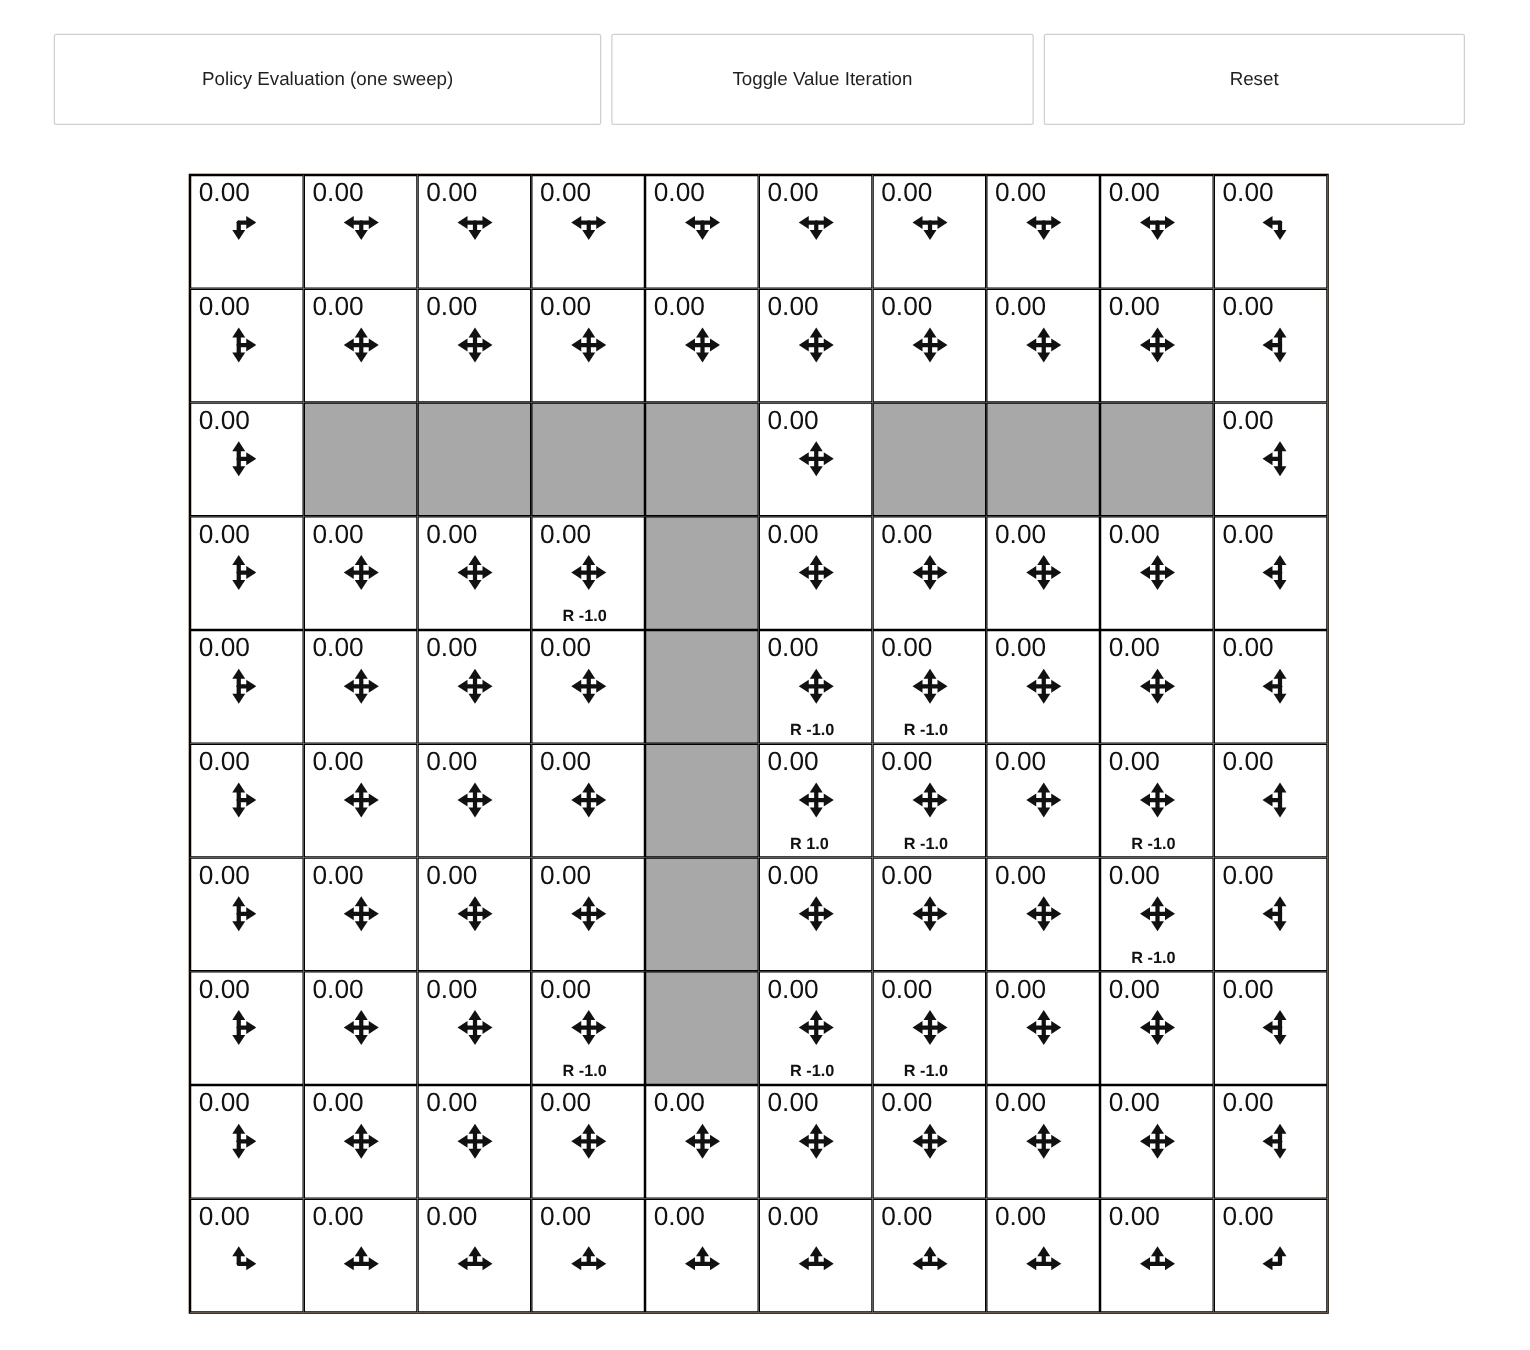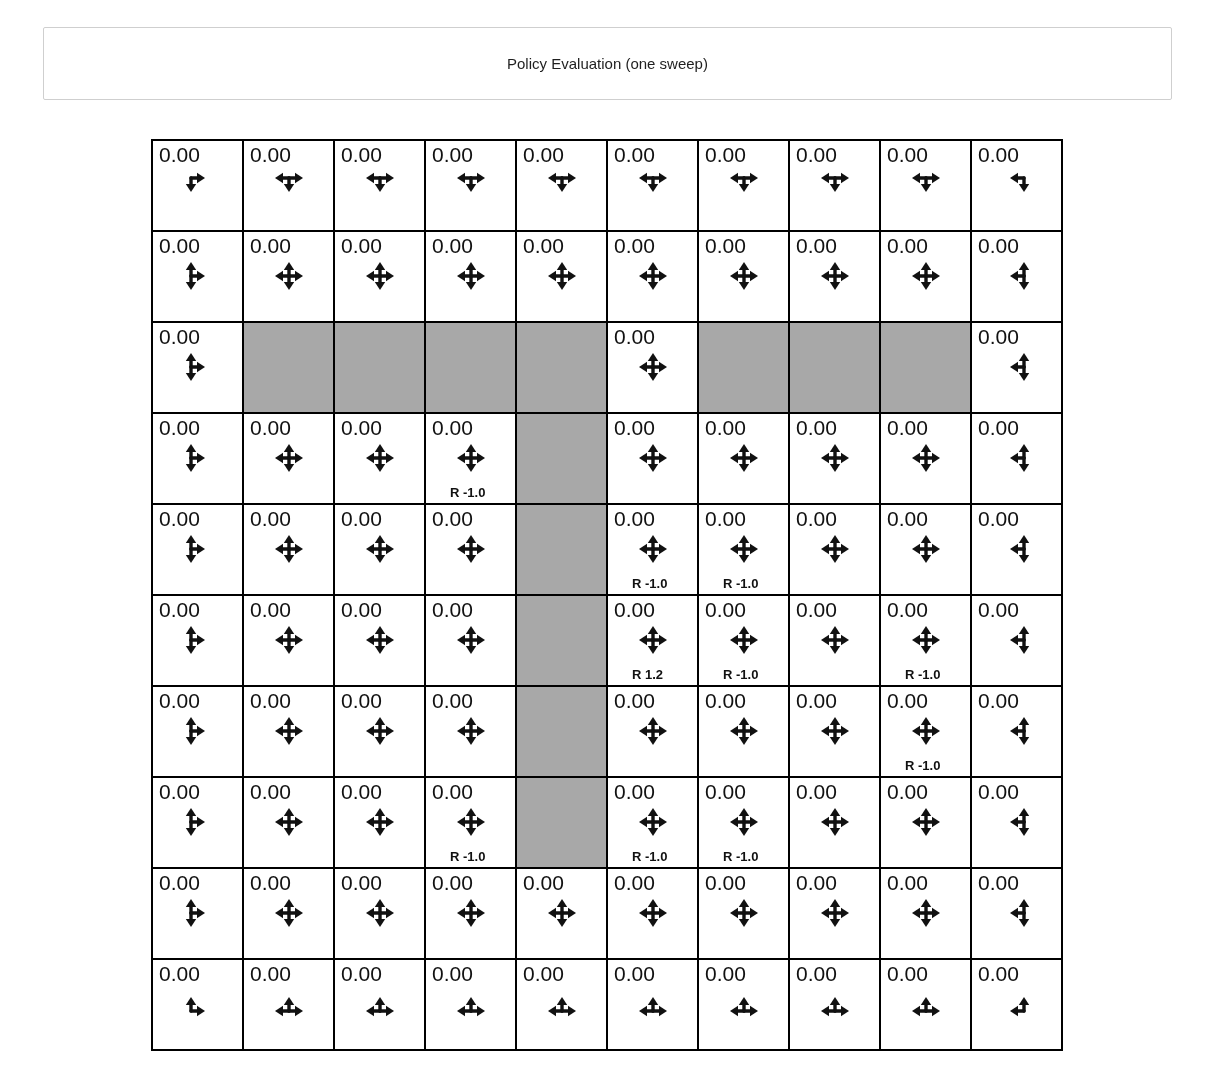--- a/index.html
+++ b/index.html
@@ -28,20 +28,22 @@
   .pol{position:absolute;left:50%;top:25px;margin-left:-19px;}
   .rew{
     position:absolute;left:24px;bottom:3px;font-size:13px;font-weight:600;color:#111;
   }
 </style>
 </head>
 <body>
 
 <div class="toolbar">
   <button class="wide">Policy Evaluation (one sweep)</button>
+  <button>Toggle Value Iteration</button>
+  <button>Reset</button>
 </div>
 
 <div class="grid" id="grid" style="background: #fdba74;">
     <div class="cell">
       <span class="val">0.00</span>
       <svg class="pol" width="38" height="38" viewBox="0 0 38 38">
         <line x1="12" y1="12" x2="12" y2="19.5" stroke="#111111" stroke-width="3.4" stroke-linecap="round"></line>
         <polygon fill="#111111" points="12,26 6.8,18 17.2,18"></polygon>
         <line x1="12" y1="12" x2="19.5" y2="12" stroke="#111111" stroke-width="3.4" stroke-linecap="round"></line>
         <polygon fill="#111111" points="26,12 18,17.2 18,6.8"></polygon>
@@ -599,21 +601,21 @@
       <svg class="pol" width="38" height="38" viewBox="0 0 38 38">
         <line x1="19" y1="19" x2="19" y2="11.5" stroke="#111111" stroke-width="3.4" stroke-linecap="round"></line>
         <polygon fill="#111111" points="19,5 24.2,13 13.8,13"></polygon>
         <line x1="19" y1="19" x2="19" y2="26.5" stroke="#111111" stroke-width="3.4" stroke-linecap="round"></line>
         <polygon fill="#111111" points="19,33 13.8,25 24.2,25"></polygon>
         <line x1="19" y1="19" x2="11.5" y2="19" stroke="#111111" stroke-width="3.4" stroke-linecap="round"></line>
         <polygon fill="#111111" points="5,19 13,13.8 13,24.2"></polygon>
         <line x1="19" y1="19" x2="26.5" y2="19" stroke="#111111" stroke-width="3.4" stroke-linecap="round"></line>
         <polygon fill="#111111" points="33,19 25,24.2 25,13.8"></polygon>
       </svg>
-      <span class="rew">R 1.2</span>
+      <span class="rew">R 1.0</span>
     </div>
     <div class="cell">
       <span class="val">0.00</span>
       <svg class="pol" width="38" height="38" viewBox="0 0 38 38">
         <line x1="19" y1="19" x2="19" y2="11.5" stroke="#111111" stroke-width="3.4" stroke-linecap="round"></line>
         <polygon fill="#111111" points="19,5 24.2,13 13.8,13"></polygon>
         <line x1="19" y1="19" x2="19" y2="26.5" stroke="#111111" stroke-width="3.4" stroke-linecap="round"></line>
         <polygon fill="#111111" points="19,33 13.8,25 24.2,25"></polygon>
         <line x1="19" y1="19" x2="11.5" y2="19" stroke="#111111" stroke-width="3.4" stroke-linecap="round"></line>
         <polygon fill="#111111" points="5,19 13,13.8 13,24.2"></polygon>

